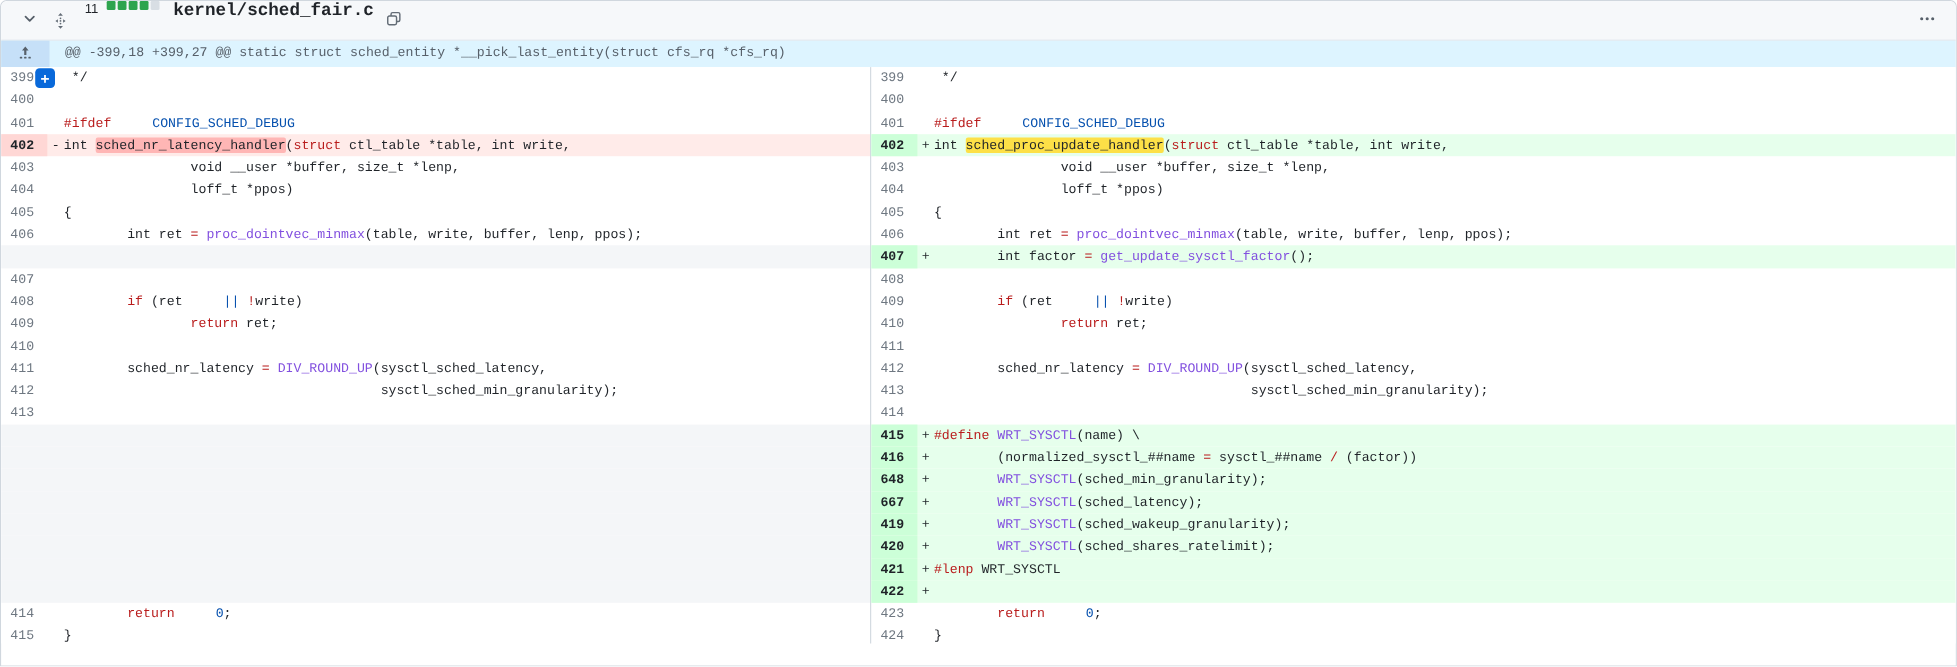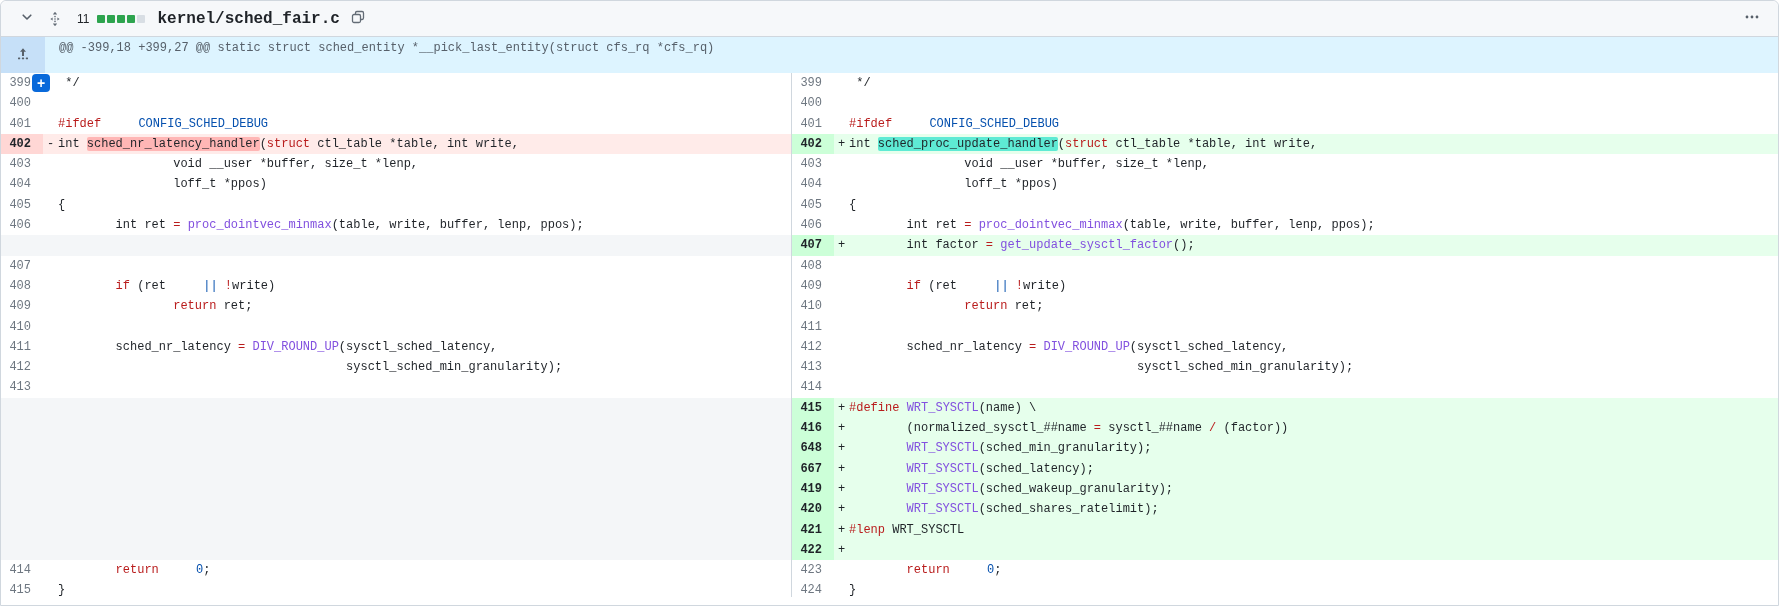--- a/index.html
+++ b/index.html
@@ -5,33 +5,33 @@
   * { box-sizing: border-box; }
   html,body { margin:0; padding:0; background:#fff; }
   .card {
     width:1779px; height:606px; overflow:hidden; position:relative;
     border:1px solid #d0d7de; border-radius:6px 6px 0 0; background:#fff;
     font-family:"Liberation Sans", sans-serif;
   }
   
   .file-header {
     height:36px; background:#f6f8fa; border-bottom:1px solid #d0d7de;
-    display:flex; align-items:center; padding:0 16px; gap:8px;
+    display:flex; padding:0 16px; gap:8px;
     border-radius:6px 6px 0 0;
   }
   .icon-btn { background:none; border:none; padding:2px; cursor:pointer; display:flex; align-items:center; color:#636c76; }
   .count { font-size:12px; color:#1f2328; margin-left:4px; }
   .diffstat { display:inline-flex; gap:2px; margin-right:4px; }
   .sq { width:8px; height:8px; display:inline-block; border-radius:1px; }
   .sq.add { background:#2da44e; }
   .sq.neutral { background:#d8dee4; }
   .filename { font-family:"Liberation Mono", monospace; font-size:16px; color:#1f2328; font-weight:600; }
   .spacer { flex:1; }
   
-  .hunk-row { height:36px; display:flex; background:#ddf4ff; align-items:stretch; }
+  .hunk-row { height:24px; display:flex; background:#ddf4ff; align-items:stretch; }
   .expand-btn {
     width:44px; flex:0 0 44px; border:none; background:#c6e0f8; cursor:pointer;
     display:flex; align-items:center; justify-content:center; color:#57606a; padding:0;
   }
   .hunk-text {
     margin:0; font-family:"Liberation Mono", monospace; font-size:12px; line-height:22px;
     color:#57606a; padding-left:14px; white-space:pre;
   }
   
   .diff-grid { display:grid; grid-template-columns:790px 1fr; height:524px; }
@@ -53,21 +53,21 @@
   .drow.del { background:#ffebe9; }
   .drow.del .num { background:#ffd7d5; color:#1f2328; font-weight:700; }
   .drow.add { background:#e6ffec; }
   .drow.add .num { background:#ccffd8; color:#1f2328; font-weight:700; }
   .drow.filler { background:#f4f6f8; }
   .seg-p { color:#1f2328; }
   .seg-k { color:#b91c1c; }
   .seg-c { color:#0550ae;margin-left:30px; }
   .seg-f { color:#8250df; }
   .seg-hd { color:#1f2328; background:rgba(255,129,130,.5); border-radius:2px; }
-  .seg-ha { color:#1f2328; background:#5eead4; border-radius:2px; }
+  .seg-ha { color:#1f2328; background:#fde047; border-radius:2px; }
   .add-comment {
     position:absolute; left:31px; top:1px; width:18px; height:18px;
     background:#0969da; color:#fff; border:none; border-radius:4px; cursor:pointer;
     font-size:14px; font-weight:700; line-height:16px; padding:0; z-index:2;
   }
 </style>
 </head>
 <body>
 
 <div class="card">

